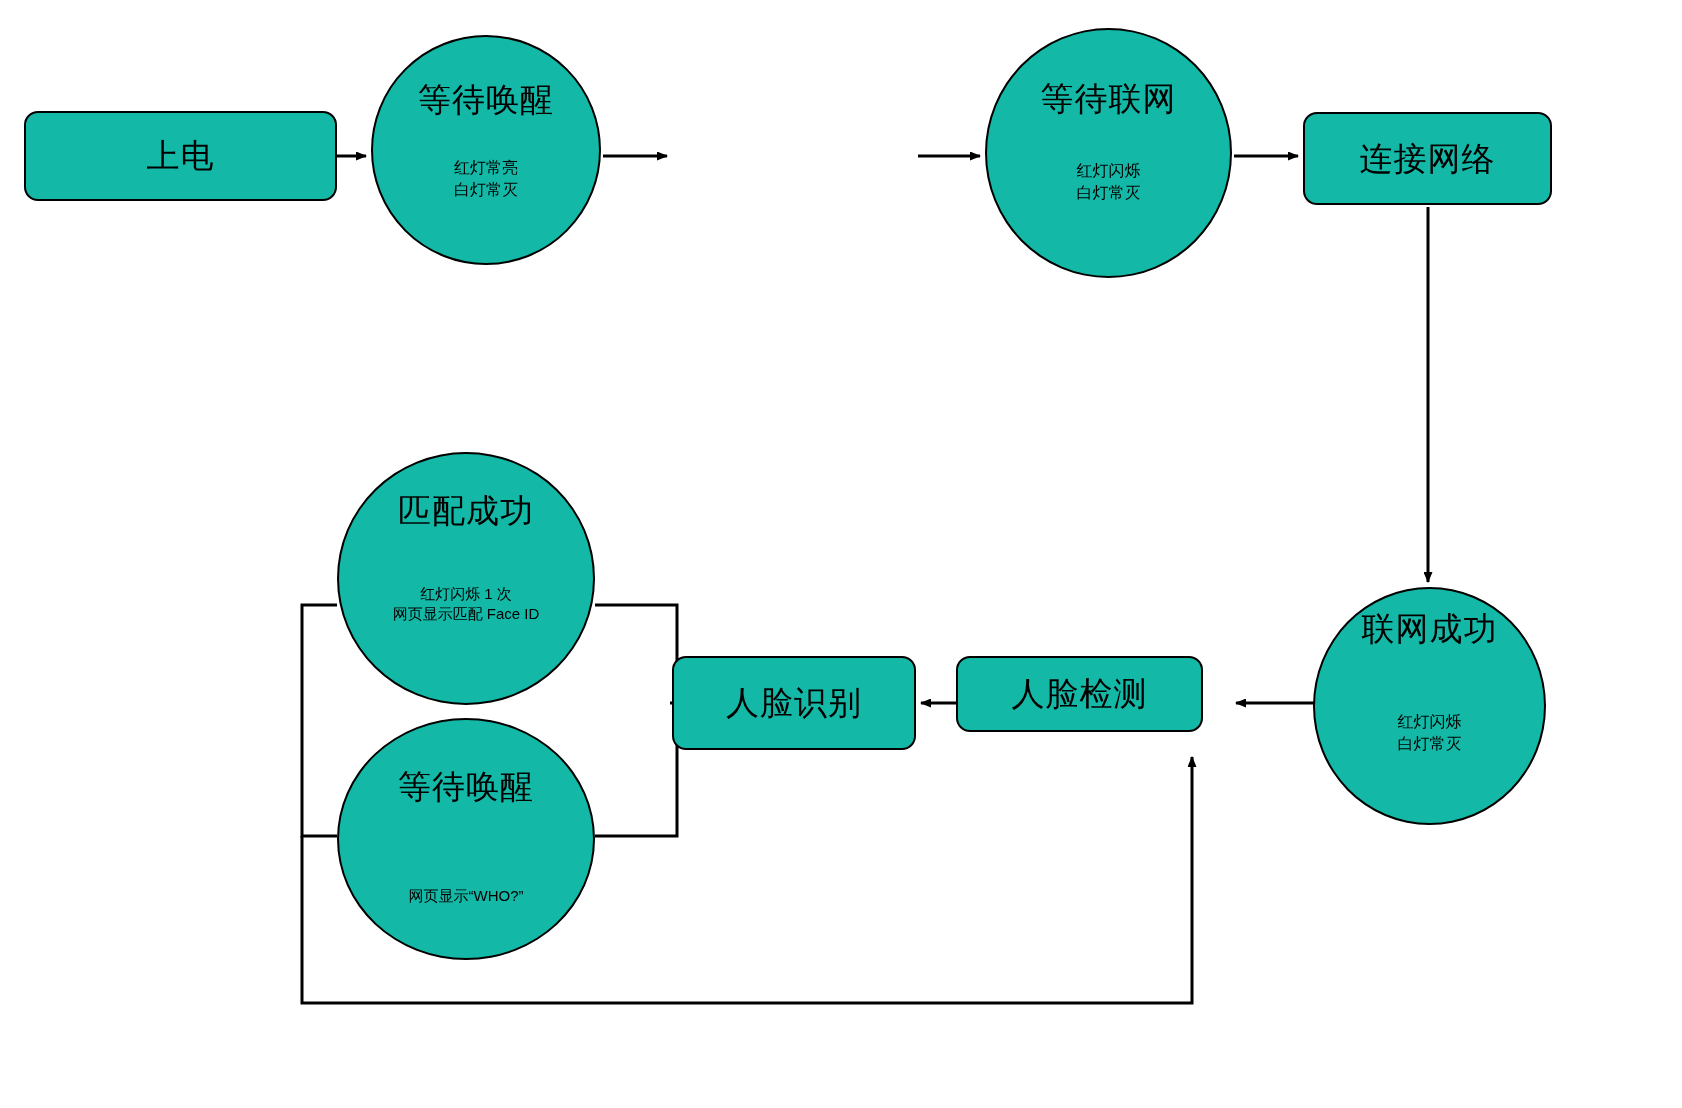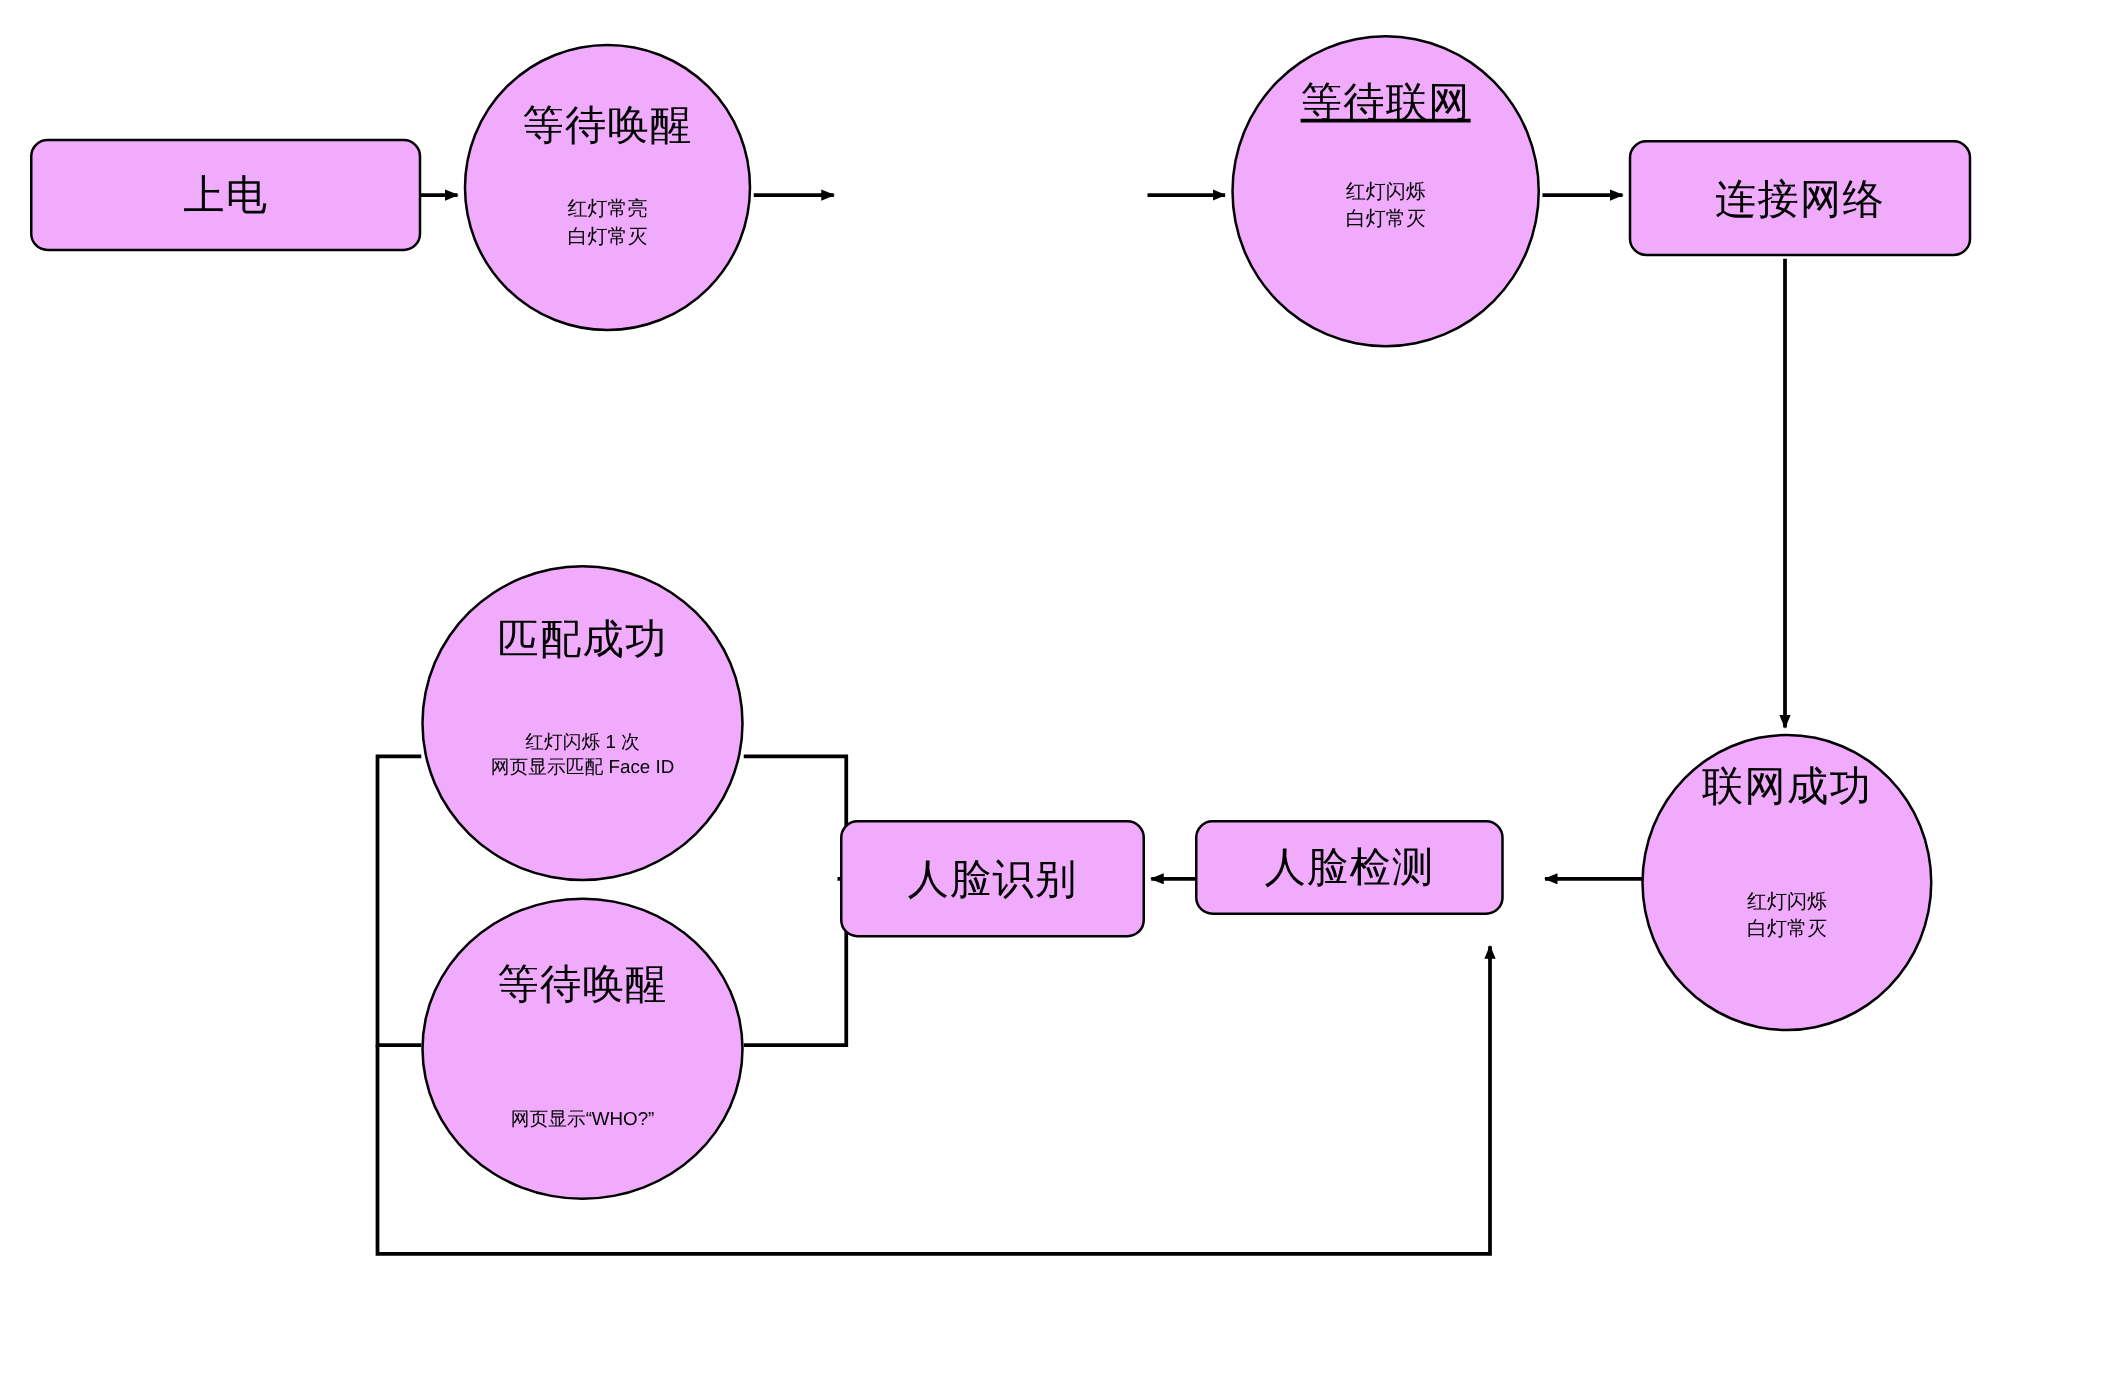--- a/index.html
+++ b/index.html
@@ -20,21 +20,21 @@
   #edges {
     position: absolute;
     left: 0;
     top: 0;
     width: 1682px;
     height: 1108px;
   }
   .node {
     position: absolute;
     box-sizing: border-box;
-    background: #f0abfc;
+    background: #14b8a6;
     border: 2px solid #000000;
     display: flex;
     flex-direction: column;
     align-items: center;
     color: #000000;
   }
   .node.box {
     border-radius: 14px;
     justify-content: center;
   }
@@ -56,30 +56,30 @@
     line-height: 1.35;
     text-align: center;
     white-space: pre-line;
     letter-spacing: 0px;
   }
   
   #n-power      { left: 24px;   top: 111px;  width: 313px; height: 90px;  }
   #n-wait-wake  { left: 371px;  top: 35px;   width: 230px; height: 230px; }
   #n-voice-wake { left: 672px;  top: 114px;  width: 244px; height: 96px;  }
   #n-wait-net   { left: 985px;  top: 28px;   width: 247px; height: 250px; }
-  #n-connect    { left: 1303px; top: 112px;  width: 274px; height: 93px;  }
+  #n-connect    { left: 1303px; top: 112px;  width: 249px; height: 93px;  }
   #n-net-ok     { left: 1313px; top: 587px;  width: 233px; height: 238px; }
   #n-face-det   { left: 956px;  top: 656px;  width: 247px; height: 76px; text-align: center;  }
   #n-face-rec   { left: 672px;  top: 656px;  width: 244px; height: 94px;  }
   #n-match-ok   { left: 337px;  top: 452px;  width: 258px; height: 253px; }
   #n-match-fail { left: 337px;  top: 718px;  width: 258px; height: 242px; }
 
   #n-wait-wake .node-title  { margin-top: 44px; }
   #n-wait-wake .node-sub    { margin-top: 38px; }
-  #n-wait-net .node-title   { margin-top: 33px; text-decoration: underline; }
+  #n-wait-net .node-title   { margin-top: 50px; }
   #n-wait-net .node-sub     { margin-top: 42px; }
   #n-net-ok .node-title     { margin-top: 21px; }
   #n-net-ok .node-sub       { margin-top: 63px; }
   #n-match-ok .node-title   { margin-top: 38px; }
   #n-match-ok .node-sub     { margin-top: 54px; font-size: 15px; }
   #n-match-fail .node-title { margin-top: 48px; }
   #n-match-fail .node-sub   { margin-top: 80px; font-size: 15px; }
 </style>
 </head>
 <body>

